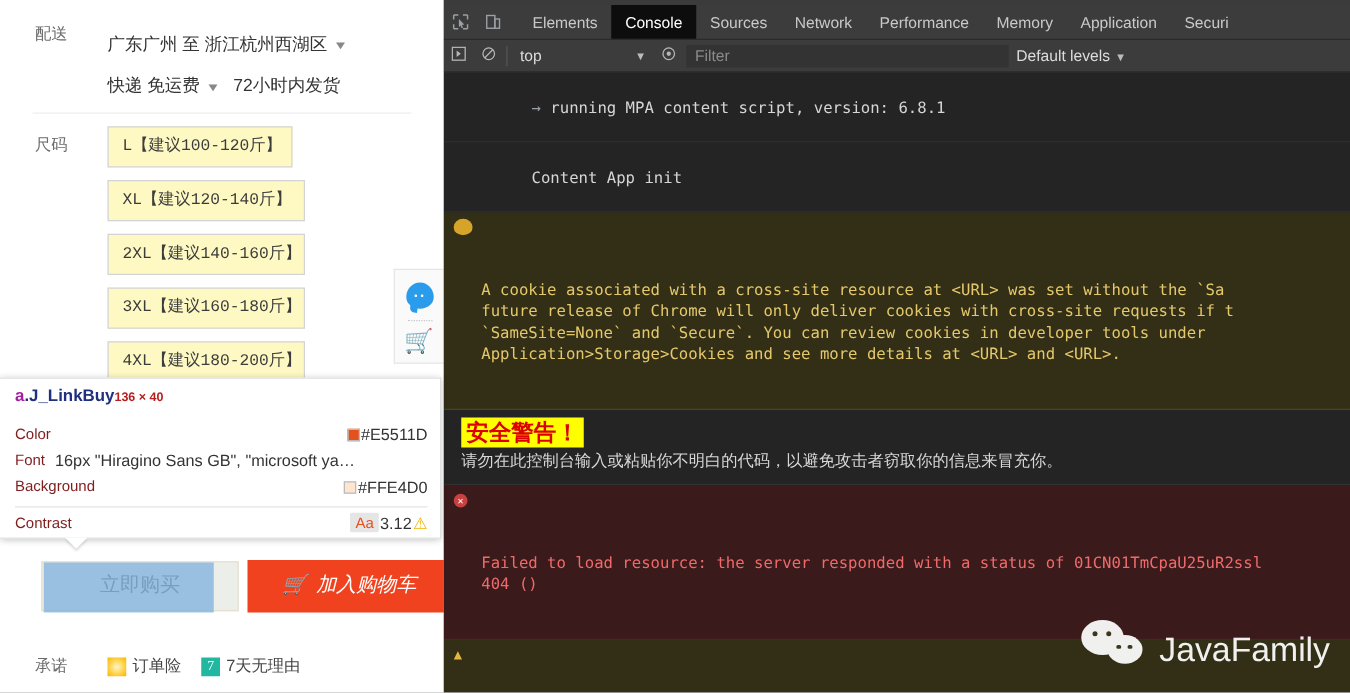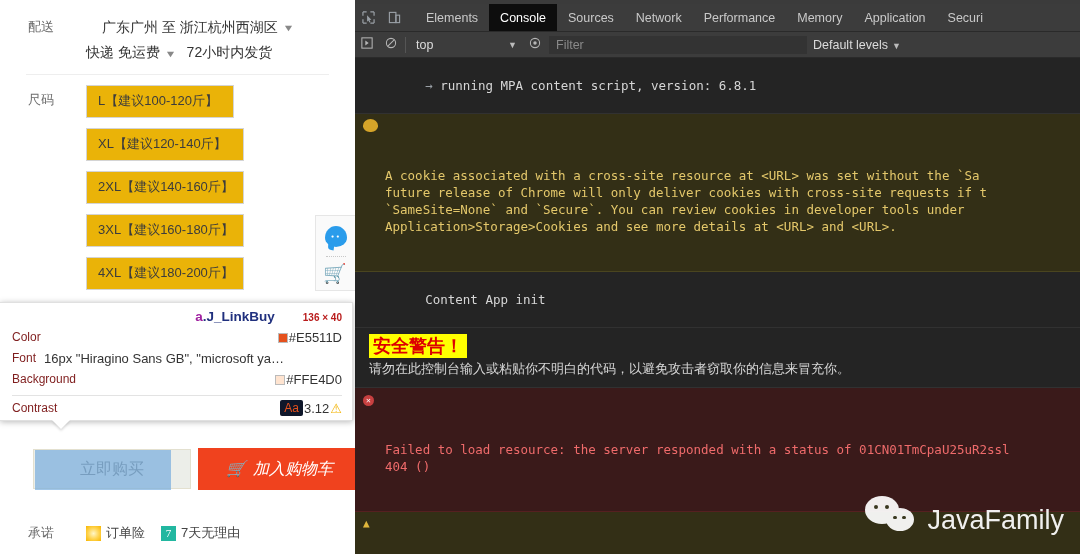--- a/index.html
+++ b/index.html
@@ -22,24 +22,23 @@
   .pp-row { display: flex; align-items: flex-start; }
   .pp-label {
     width: 86px; flex: none;
     color: #6c6c6c; font-size: 13px;
     text-align: left; padding-left: 28px;
     line-height: 26px;
   }
   .pp-body { flex: 1; }
 
   .ship-line1 {
-    font-size: 14px; color: #333; line-height: 22px;
+    font-size: 14px; color: #333; line-height: 38px;
     padding-top: 2px;
     white-space: nowrap;
-    margin-left: 16px;
   }
   .ship-line2 {
     font-size: 14px; color: #333; line-height: 26px;
     white-space: nowrap;
   }
   .caret {
     display: inline-block; color: #888; font-size: 9px;
     transform: scaleX(1.35); margin: 0 2px; vertical-align: middle;
   }
 
@@ -52,28 +51,29 @@
   .size-row { display: flex; }
   .size-label {
     width: 86px; flex: none;
     color: #6c6c6c; font-size: 13px;
     padding-left: 28px; padding-top: 6px;
   }
   .size-options { flex: 1; }
   .size-chip {
     display: block;
     border: 1px solid #d4d4d4;
-    background: #eab308;
+    background: #fef9c3;
     color: #3c3c3c;
     font-size: 13px;
     padding: 7px 11px 8px 11px;
     margin-bottom: 10px;
     width: 148px;
     white-space: nowrap;
     line-height: 16px;
+    font-family: Liberation Mono, monospace;
   }
   .size-chip.wide { width: 158px; }
 
   
   #float-dock {
     position: absolute; right: 0; top: 215px;
     width: 40px;
     background: #fafafa;
     border: 1px solid #e6e6e6;
     border-right: none;
@@ -182,23 +182,22 @@
   }
   #inspect-tooltip .tip-arrow {
     position: absolute; left: 52px; bottom: -9px;
     width: 0; height: 0;
     border-left: 9px solid transparent;
     border-right: 9px solid transparent;
     border-top: 9px solid #ffffff;
     filter: drop-shadow(0 2px 1px rgba(0,0,0,0.14));
   }
   .tip-head {
-    display: flex; justify-content: flex-end; align-items: baseline;
-    margin-bottom: 3px;
-    gap: 28px;
+    display: flex; justify-content: flex-start; align-items: baseline;
+    margin-bottom: 13px;
   }
   .tip-sel { font-size: 13.5px; font-weight: bold; }
   .tip-tag { color: #a020a0; }
   .tip-cls { color: #20307e; }
   .tip-dims { color: #b91c1c; font-size: 10px; font-weight: bold; }
   .tip-line {
     display: flex; justify-content: space-between; align-items: center;
     line-height: 19px; padding: 1px 0;
   }
   .tip-key { color: #7f1d1d; font-size: 12px; flex: none; }
@@ -213,21 +212,21 @@
   }
   .tip-font-line { display: flex; gap: 8px; line-height: 19px; padding: 1px 0; }
   .tip-font-val {
     color: #333; font-size: 13px;
     white-space: nowrap; overflow: hidden; text-overflow: ellipsis;
     max-width: 262px;
   }
   .tip-rule { height: 1px; background: #e3e3e3; margin: 5px 0 4px 0; }
   .tip-contrast { display: flex; justify-content: space-between; align-items: center; }
   .aa-chip {
-    background: #0f172a; color: #e5511d;
+    background: #e5e5e5; color: #e5511d;
     font-size: 12px; padding: 0 4px; border-radius: 2px;
     line-height: 16px;
   }
   .warn-tri { color: #f2b200; font-size: 13px; }
 
   
   #devtools {
     position: absolute; left: 355px; top: 0;
     width: 725px; height: 554px;
     background: #242424;
@@ -522,30 +521,30 @@
         <span>Default levels</span><span class="tiny-caret">▼</span>
       </div>
     </div>
 
     <div id="console">
 
       <div class="msg plain">
         <span class="arrow-ic">→ </span><span>running MPA content script, version: 6.8.1</span>
       </div>
 
+      <div class="msg plain">
+        <span>Content App init</span>
+      </div>
+
       <div class="msg warn">
         <span class="ic"><span class="cookie-ic"></span></span>
         <div class="body"><span>A cookie associated with a cross-site resource at &lt;URL&gt; was set without the `Sa</span>
 <span>future release of Chrome will only deliver cookies with cross-site requests if t</span>
 <span>`SameSite=None` and `Secure`. You can review cookies in developer tools under</span>
 <span>Application&gt;Storage&gt;Cookies and see more details at &lt;URL&gt; and &lt;URL&gt;.</span></div>
-      </div>
-
-      <div class="msg plain">
-        <span>Content App init</span>
       </div>
 
       <div class="msg sec" style="white-space:normal; padding:6px 12px 7px 14px;">
         <div class="sec-title">安全警告！</div>
         <div class="sec-desc">请勿在此控制台输入或粘贴你不明白的代码，以避免攻击者窃取你的信息来冒充你。</div>
       </div>
 
       <div class="msg err">
         <span class="ic"><span class="err-ic-circ">✕</span></span>
         <div class="body"><span>Failed to load resource: the server responded with a status of 01CN01TmCpaU25uR2ssl</span>

